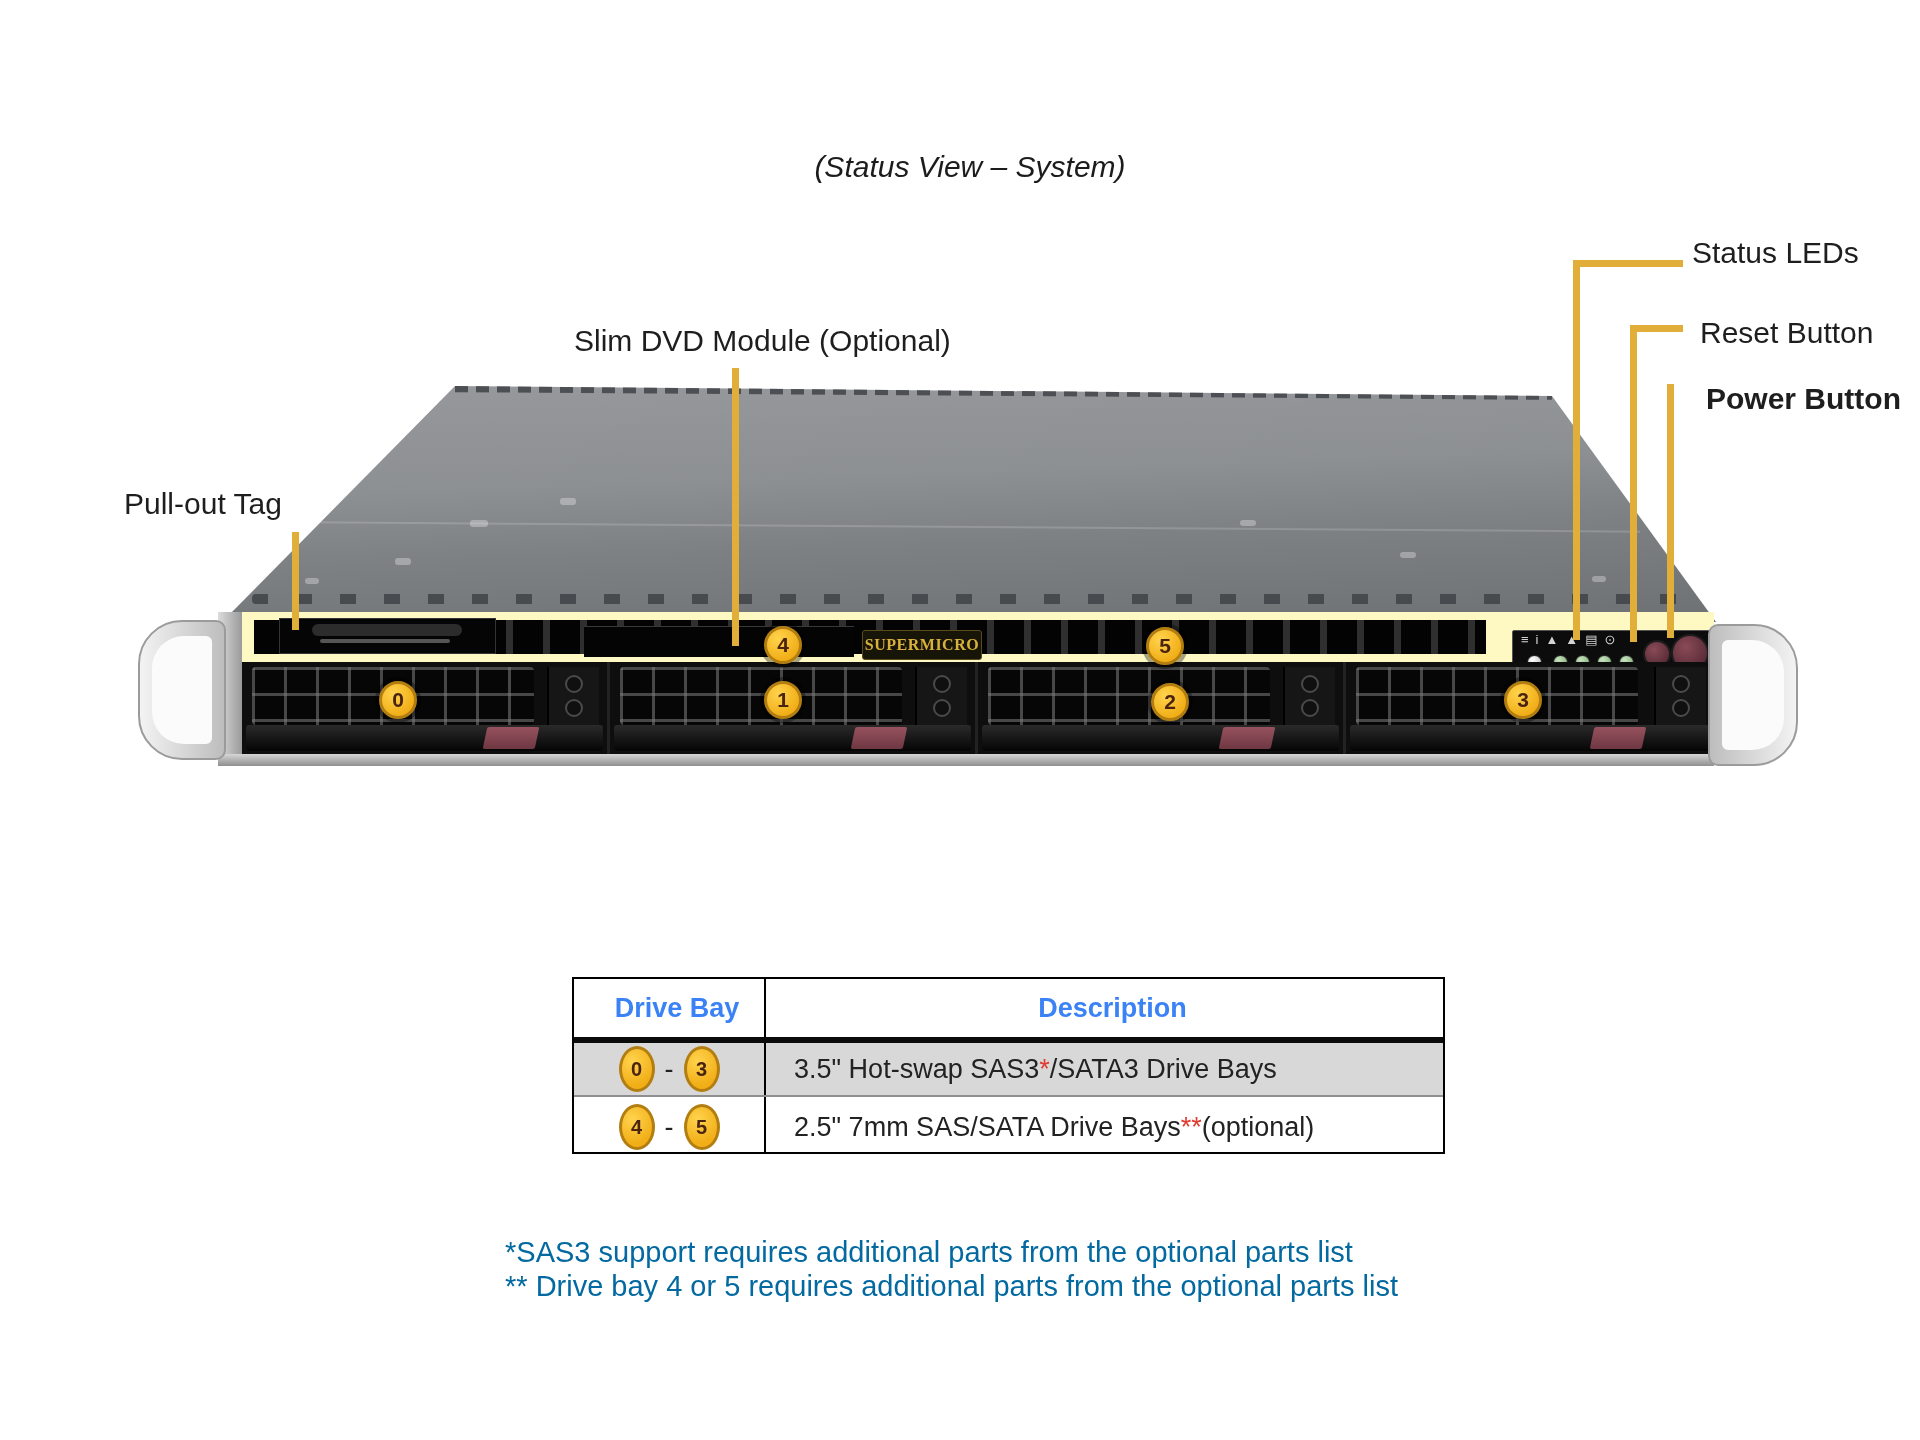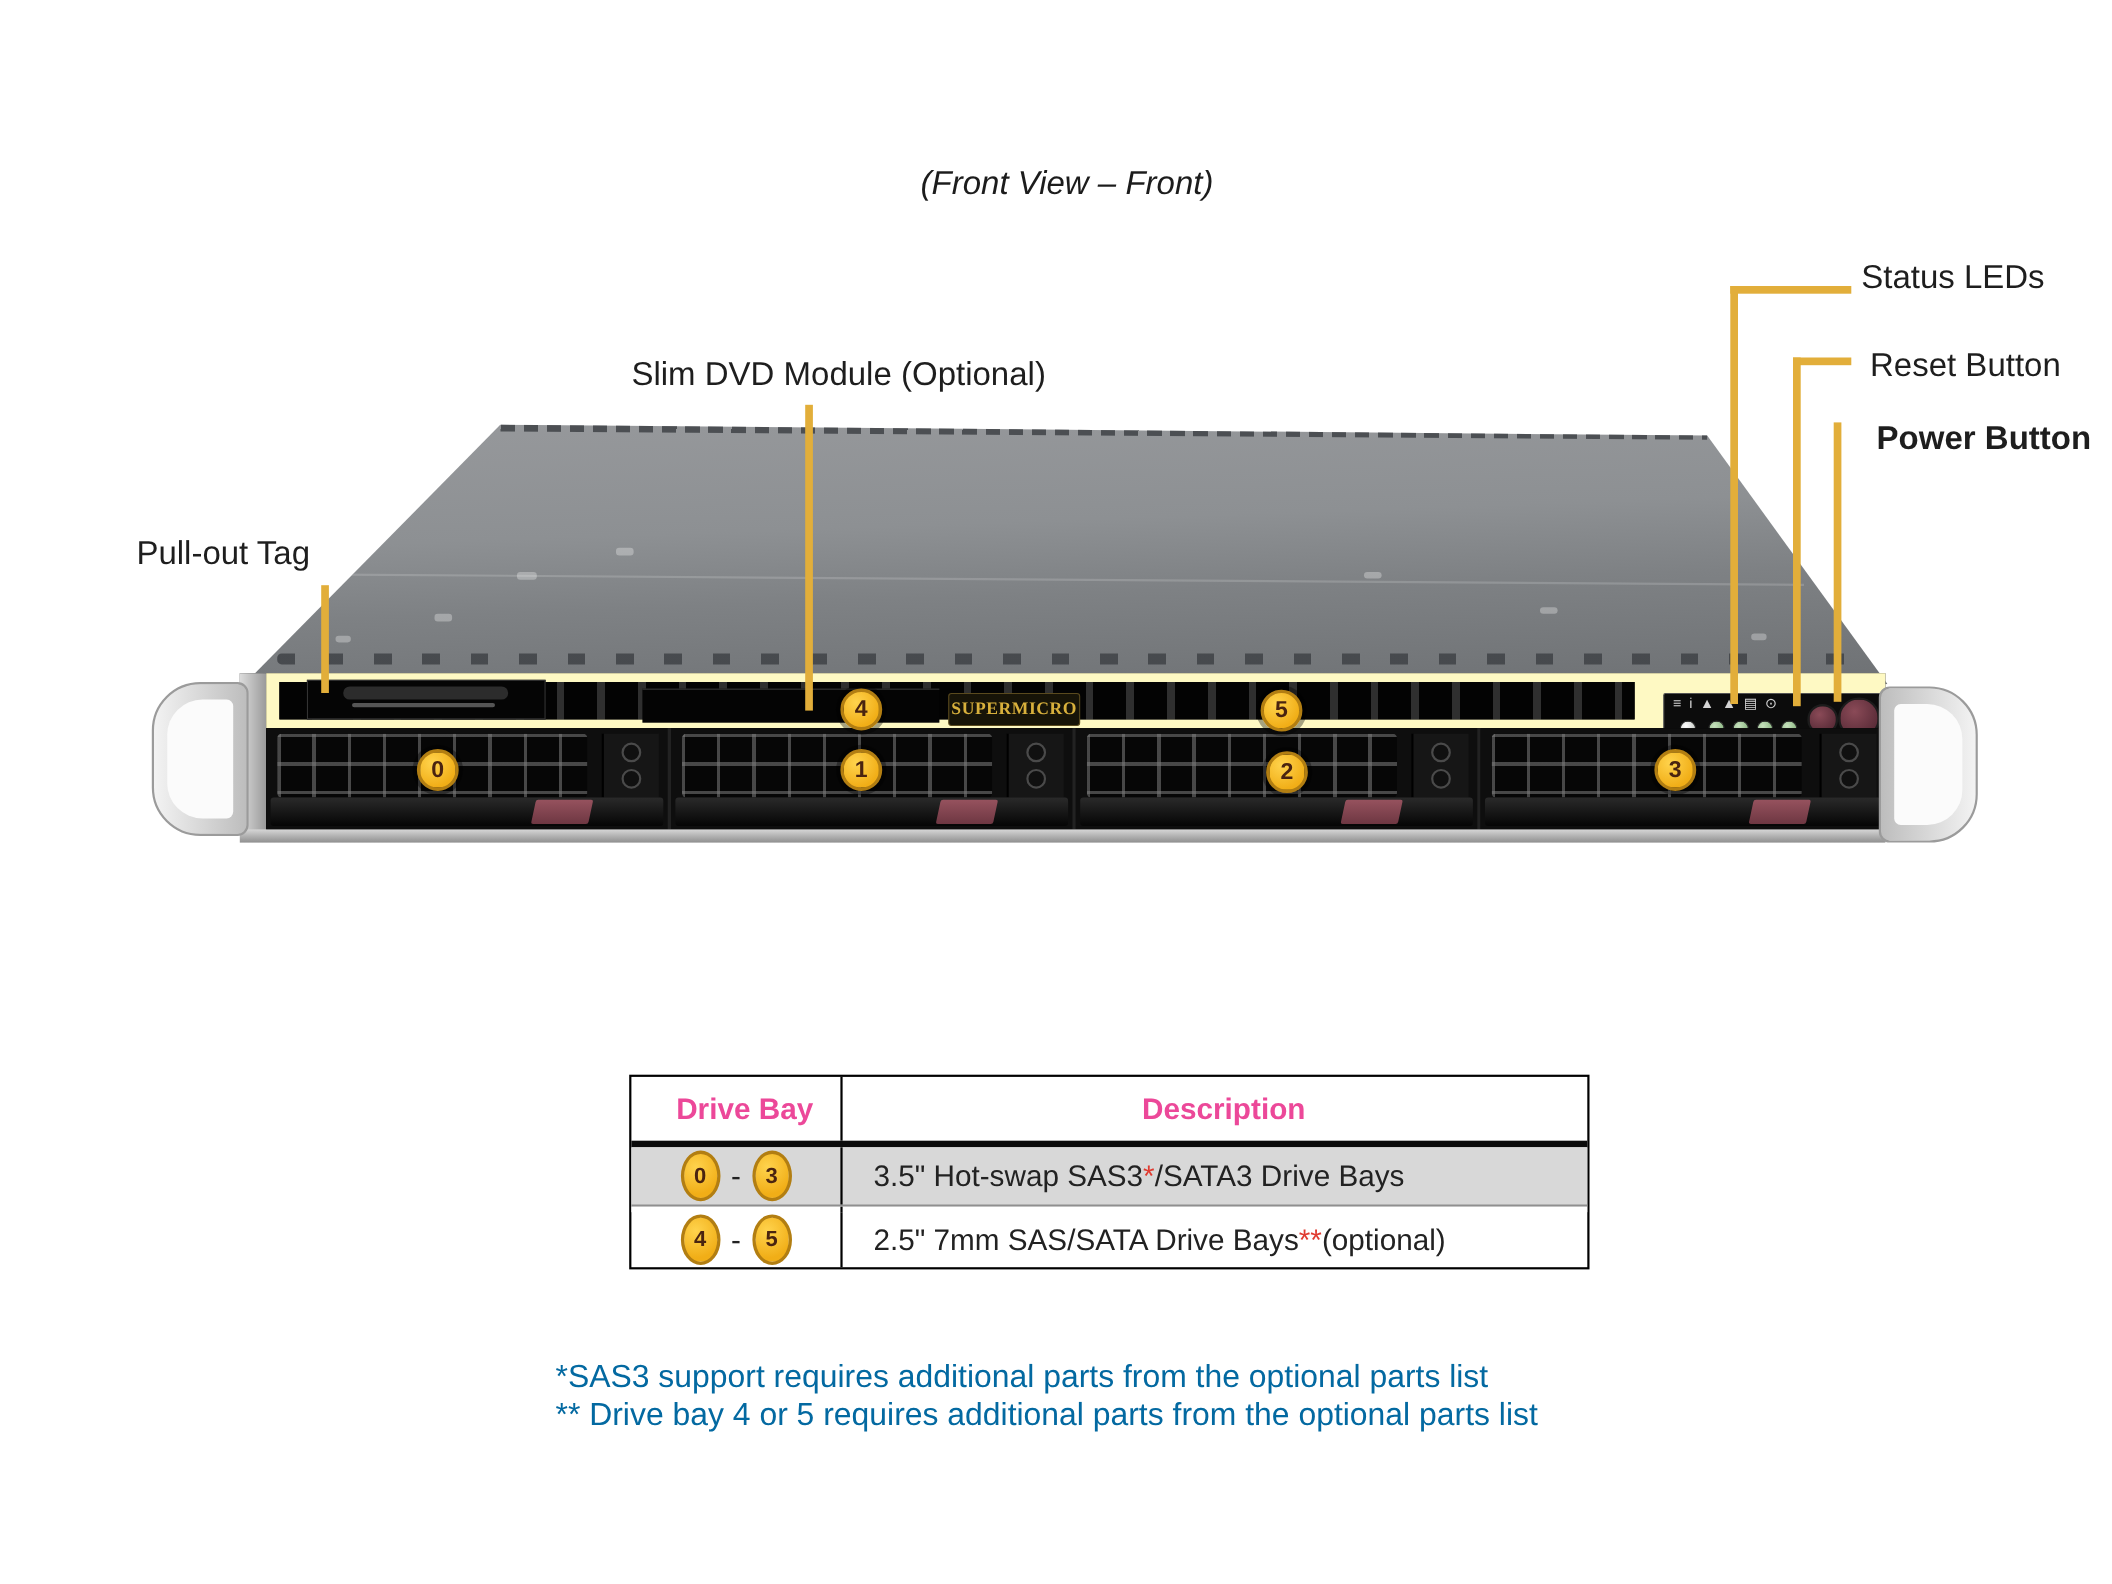--- a/index.html
+++ b/index.html
@@ -88,21 +88,21 @@
     font-size:21px;font-weight:bold;color:#4a2410;
     box-shadow:0 0 0 4px rgba(0,0,0,0.35);}
 
   
   .spec-table{position:absolute;left:572px;top:977px;width:869px;border:2px solid #000;background:#fff;}
   .t-head{display:flex;height:58px;border-bottom:6px solid #0b0b0b;align-items:center;}
   .t-row{display:flex;align-items:center;}
   .c-bay{width:192px;border-right:2px solid #000;box-sizing:border-box;height:100%;
     display:flex;align-items:center;justify-content:center;gap:10px;}
   .c-desc{flex:1;height:100%;display:flex;align-items:center;padding-left:28px;box-sizing:border-box;}
-  .t-head .c-bay,.t-head .c-desc{font-weight:bold;font-size:27px;color:#ec4899;justify-content:center;padding-left:16px;}
+  .t-head .c-bay,.t-head .c-desc{font-weight:bold;font-size:27px;color:#3b82f6;justify-content:center;padding-left:16px;}
   .row-1{height:52px;background:#D8D8D8;border-bottom:2px solid #8f8f8f;font-size:27px;color:#222;}
   .row-gap{height:5px;background:#fff;display:flex;}
   .row-gap .c-bay{border-right:2px solid #000;}
   .row-2{height:50px;font-size:27px;color:#222;}
   .oval{width:36px;height:46px;border-radius:50%;
     background:radial-gradient(circle at 35% 30%,#FFD34D,#F1AE17 72%);
     border:3px solid #B27E12;box-sizing:border-box;
     display:flex;align-items:center;justify-content:center;
     font-size:20px;font-weight:bold;color:#4a2410;}
   .red{color:#E03B30;}
@@ -111,21 +111,21 @@
   .footnote{position:absolute;left:505px;font-size:29px;color:#0369a1;white-space:nowrap;}
 
   .title{position:absolute;left:620px;top:150px;width:700px;text-align:center;
     font-size:30px;font-style:italic;color:#1c1c1c;}
 </style>
 </head>
 <body>
 
 <div id="canvas">
 
-  <div class="title">(Front View – Front)</div>
+  <div class="title">(Status View – System)</div>
 
   <div class="chassis-top">
     <div class="serrated"></div>
     <div class="top-seam"></div>
     <div class="vent-dashes"></div>
     <div class="screw-mark" style="left:420px;top:118px;width:16px;height:7px;"></div>
     <div class="screw-mark" style="left:330px;top:140px;width:18px;height:7px;"></div>
     <div class="screw-mark" style="left:255px;top:178px;width:16px;height:7px;"></div>
     <div class="screw-mark" style="left:165px;top:198px;width:14px;height:6px;"></div>
     <div class="screw-mark" style="left:1100px;top:140px;width:16px;height:6px;"></div>

